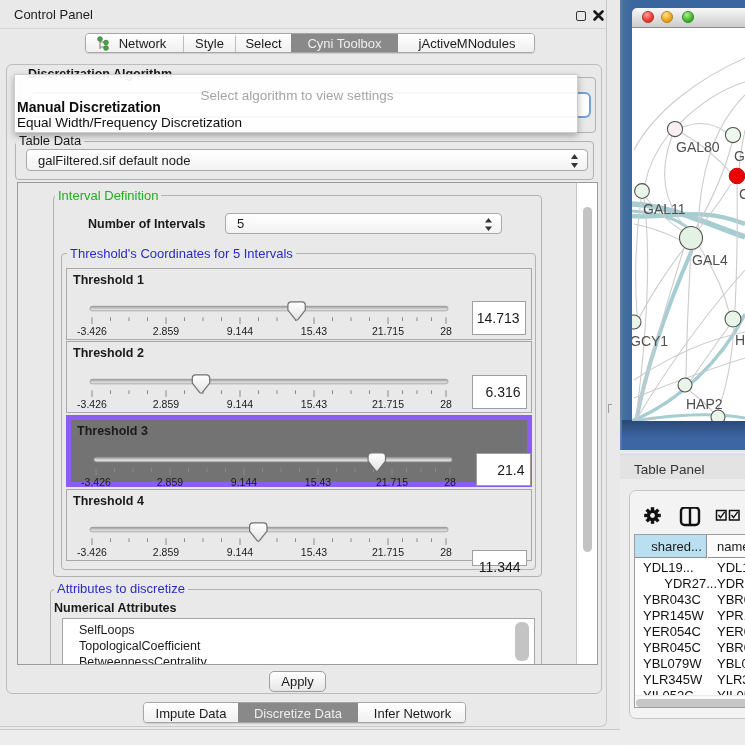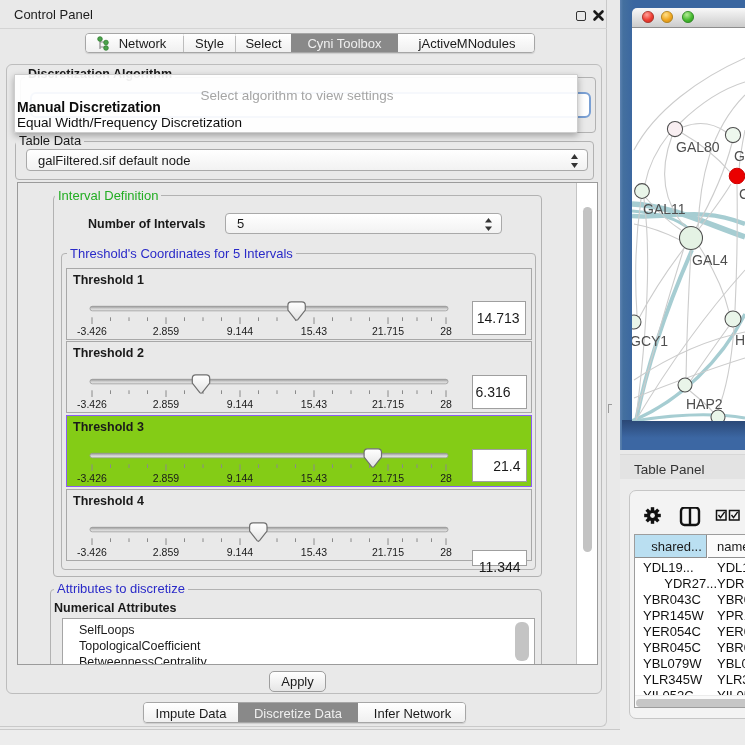--- a/index.html
+++ b/index.html
@@ -151,23 +151,23 @@
               <line x1="379.0" y1="48.3" x2="379.0" y2="55"></line>
             </g>
 <path d="M 125.3 41 L 125.3 36.3 Q 125.3 32.8 128.8 32.8 L 139.2 32.8 Q 142.7 32.8 142.7 36.3 L 142.7 41 L 135.2 50.6 Q 134.0 51.8 132.8 50.6 Z" fill="url(#thg)" stroke="#6f6f6f" stroke-width="1.2"></path>
           </svg>
 <div class="abs" style="left:-5px;top:56px;width:60px;text-align:center;font-size:10.5px;color:#1a1a1a;">-3.426</div>
 <div class="abs" style="left:69px;top:56px;width:60px;text-align:center;font-size:10.5px;color:#1a1a1a;">2.859</div>
 <div class="abs" style="left:143px;top:56px;width:60px;text-align:center;font-size:10.5px;color:#1a1a1a;">9.144</div>
 <div class="abs" style="left:217px;top:56px;width:60px;text-align:center;font-size:10.5px;color:#1a1a1a;">15.43</div>
 <div class="abs" style="left:291px;top:56px;width:60px;text-align:center;font-size:10.5px;color:#1a1a1a;">21.715</div>
 <div class="abs" style="left:349px;top:56px;width:60px;text-align:center;font-size:10.5px;color:#1a1a1a;">28</div>
-<div class="abs" style="left:404.5px;top:32.7px;width:55px;height:33.6px;border:1px solid #9f9f9f;background:#fff;font-size:14px;text-align:right;line-height:32px;"><span style="margin-right:15px;">6.316</span></div>
-</div>
-<div class="abs" style="left:48px;top:232.1px;width:466px;height:72px;border:1px solid #8b5cf6;background:#84cc16;">
+<div class="abs" style="left:404.5px;top:32.7px;width:55px;height:33.6px;border:1px solid #9f9f9f;background:#fff;font-size:14px;text-align:right;line-height:32px;"><span style="margin-right:5px;">6.316</span></div>
+</div>
+<div class="abs" style="left:48px;top:232.1px;width:466px;height:72px;border:5px solid #8b5cf6;background:#737373;">
 <div class="abs" style="left:6px;top:4px;font-size:12.5px;font-weight:bold;">Threshold 3</div>
 <svg class="abs" style="left:0;top:0;" width="466" height="72">
 <rect x="23" y="37.3" width="358" height="4.5" rx="2.2" fill="url(#trkg)" stroke="#9a9a9a" stroke-width="0.8"></rect>
 <g stroke="#8a8a8a" stroke-width="1">
               <line x1="25.0" y1="48.3" x2="25.0" y2="55"></line>
               <line x1="43.5" y1="48.3" x2="43.5" y2="52"></line>
               <line x1="62.0" y1="48.3" x2="62.0" y2="52"></line>
               <line x1="80.5" y1="48.3" x2="80.5" y2="52"></line>
               <line x1="99.0" y1="48.3" x2="99.0" y2="55"></line>
               <line x1="117.5" y1="48.3" x2="117.5" y2="52"></line>

